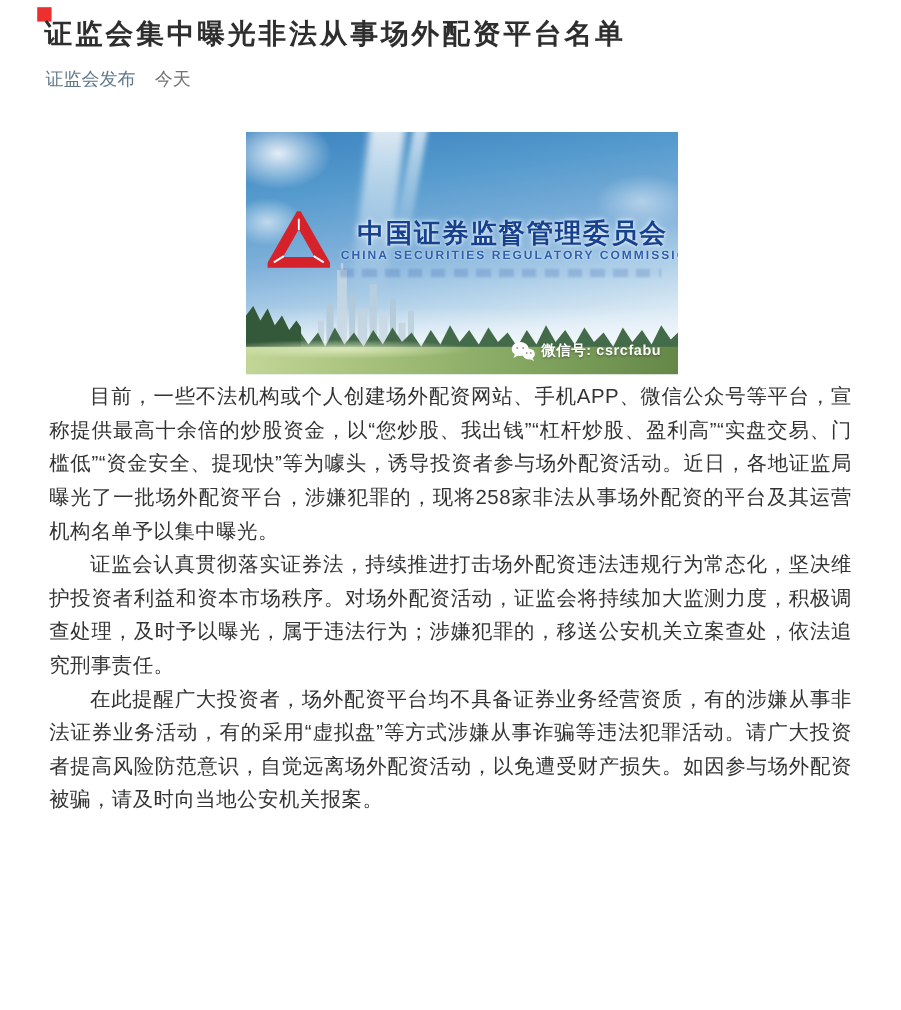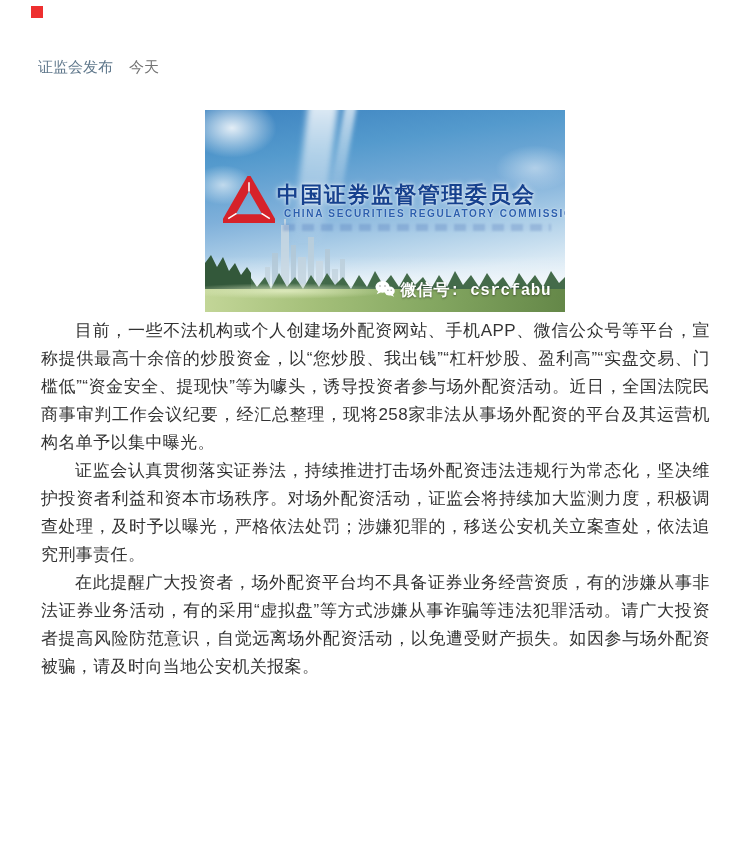--- a/index.html
+++ b/index.html
@@ -28,53 +28,54 @@
            transform:skewX(-10deg); filter:blur(2px); }
   .cloud { position:absolute; background:radial-gradient(ellipse at center, rgba(255,255,255,.85) 0%, rgba(255,255,255,0) 70%); }
   .cloud.c1 { left:-18px; top:-12px; width:90px; height:60px; }
   .cloud.c2 { left:-12px; top:55px;  width:60px; height:40px; opacity:.7; }
   .cloud.c3 { right:-10px; top:35px; width:80px; height:46px; opacity:.5; }
   .haze { position:absolute; left:0; bottom:26px; width:100%; height:30px;
           background:linear-gradient(to top, rgba(255,255,255,.55), rgba(255,255,255,0)); }
 
   .csrc-logo { position:absolute; left:18px; top:66px; width:52px; height:52px; }
 
-  .org-cn { position:absolute; left:72px; top:70px; width:280px; margin:0;
+  .org-cn { position:absolute; left:93px; top:70px; width:280px; margin:0;
             font-size:22px; font-weight:700; color:#16418e; letter-spacing:1.5px; white-space:nowrap;
             text-shadow:0 0 3px rgba(255,255,255,.9), 0 0 6px rgba(255,255,255,.6); }
   .org-en { position:absolute; left:79px; top:98px; margin:0;
             font-size:10px; font-weight:700; color:#2c5fae; letter-spacing:1.7px; white-space:nowrap;
             text-shadow:0 0 2px rgba(255,255,255,.9); }
   .faint-line { position:absolute; left:78px; top:114px; width:268px; height:7px; opacity:.45; filter:blur(1px);
             background:repeating-linear-gradient(90deg, rgba(60,100,175,.55) 0 12px, rgba(140,175,225,.2) 12px 19px); }
 
   .city  { position:absolute; left:58px; bottom:13px; opacity:.92; }
   .trees { position:absolute; left:0; bottom:13px; }
   .trees-left { position:absolute; left:0; bottom:13px; }
   .grass { position:absolute; left:0; bottom:0; width:100%; height:23px;
            background:linear-gradient(95deg,#c3d698 0%,#a5c07a 30%,#85a862 62%,#648748 100%); }
   .grass::before { content:""; position:absolute; left:-30px; top:-6px; width:220px; height:16px;
            background:radial-gradient(ellipse at center, rgba(230,240,200,.8), rgba(230,240,200,0) 70%); }
 
   .banner-watermark { position:absolute; right:14px; bottom:11px; display:flex; align-items:flex-start; gap:5px;
-           color:#ffffff; font-size:16px; font-weight:700; letter-spacing:.5px;
-           text-shadow:0 1px 2px rgba(0,0,0,.45);font-family:Liberation Mono, monospace; }
+           color:#ffffff; font-size:12px; font-weight:700; letter-spacing:.5px;
+           text-shadow:0 1px 2px rgba(0,0,0,.45); }
 
   
   .article { position:absolute; left:41px; top:317px; width:669px;
              font-size:17px; line-height:28px; color:#333; text-align:justify; letter-spacing:.4px; }
   .article p { margin:0; text-indent:2em; }
 </style>
 </head>
 <body>
 
 <div class="page">
 
   <span class="red-marker"></span>
 
+  <h1 class="title">证监会集中曝光非法从事场外配资平台名单</h1>
 
   <div class="meta">
     <span class="account">证监会发布</span><span class="pubdate">今天</span>
   </div>
 
   <div class="banner">
     <div class="beam"></div>
     <div class="beam2"></div>
     <div class="cloud c1"></div>
     <div class="cloud c2"></div>
@@ -127,18 +128,18 @@
         <ellipse cx="17.5" cy="13" rx="6.2" ry="5.4" fill="#ffffff"></ellipse>
         <path d="M21 17 L23 20 L18.5 18 Z" fill="#ffffff"></path>
         <circle cx="15.5" cy="12" r="0.9" fill="#9a9a9a"></circle>
         <circle cx="19.5" cy="12" r="0.9" fill="#9a9a9a"></circle>
       </svg>
       <span>微信号: csrcfabu</span>
     </div>
   </div>
 
   <div class="article">
-    <p>目前，一些不法机构或个人创建场外配资网站、手机APP、微信公众号等平台，宣称提供最高十余倍的炒股资金，以“您炒股、我出钱”“杠杆炒股、盈利高”“实盘交易、门槛低”“资金安全、提现快”等为噱头，诱导投资者参与场外配资活动。近日，全国法院民商事审判工作会议纪要，经汇总整理，现将258家非法从事场外配资的平台及其运营机构名单予以集中曝光。</p>
-    <p>证监会认真贯彻落实证券法，持续推进打击场外配资违法违规行为常态化，坚决维护投资者利益和资本市场秩序。对场外配资活动，证监会将持续加大监测力度，积极调查处理，及时予以曝光，严格依法处罚；涉嫌犯罪的，移送公安机关立案查处，依法追究刑事责任。</p>
+    <p>目前，一些不法机构或个人创建场外配资网站、手机APP、微信公众号等平台，宣称提供最高十余倍的炒股资金，以“您炒股、我出钱”“杠杆炒股、盈利高”“实盘交易、门槛低”“资金安全、提现快”等为噱头，诱导投资者参与场外配资活动。近日，各地证监局曝光了一批场外配资平台，涉嫌犯罪的，现将258家非法从事场外配资的平台及其运营机构名单予以集中曝光。</p>
+    <p>证监会认真贯彻落实证券法，持续推进打击场外配资违法违规行为常态化，坚决维护投资者利益和资本市场秩序。对场外配资活动，证监会将持续加大监测力度，积极调查处理，及时予以曝光，属于违法行为；涉嫌犯罪的，移送公安机关立案查处，依法追究刑事责任。</p>
     <p>在此提醒广大投资者，场外配资平台均不具备证券业务经营资质，有的涉嫌从事非法证券业务活动，有的采用“虚拟盘”等方式涉嫌从事诈骗等违法犯罪活动。请广大投资者提高风险防范意识，自觉远离场外配资活动，以免遭受财产损失。如因参与场外配资被骗，请及时向当地公安机关报案。</p>
   </div>
 
 </div>
 
 </body></html>

